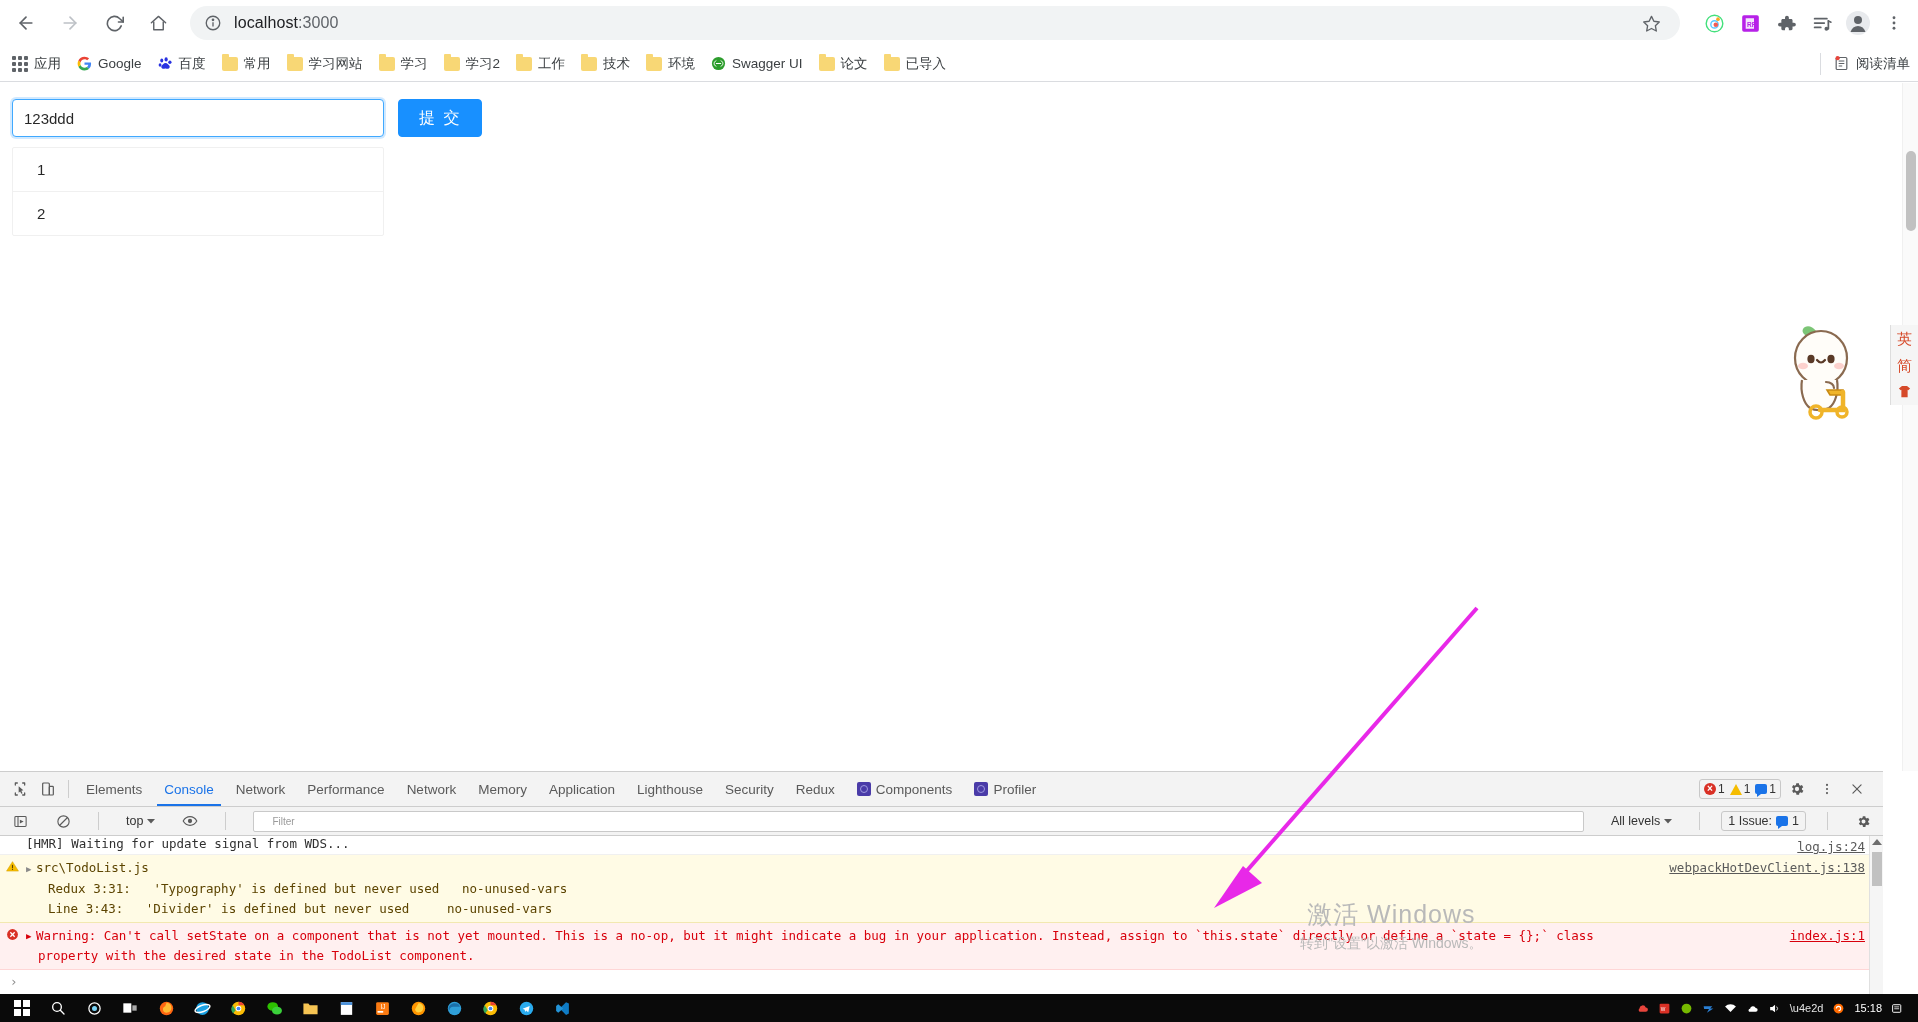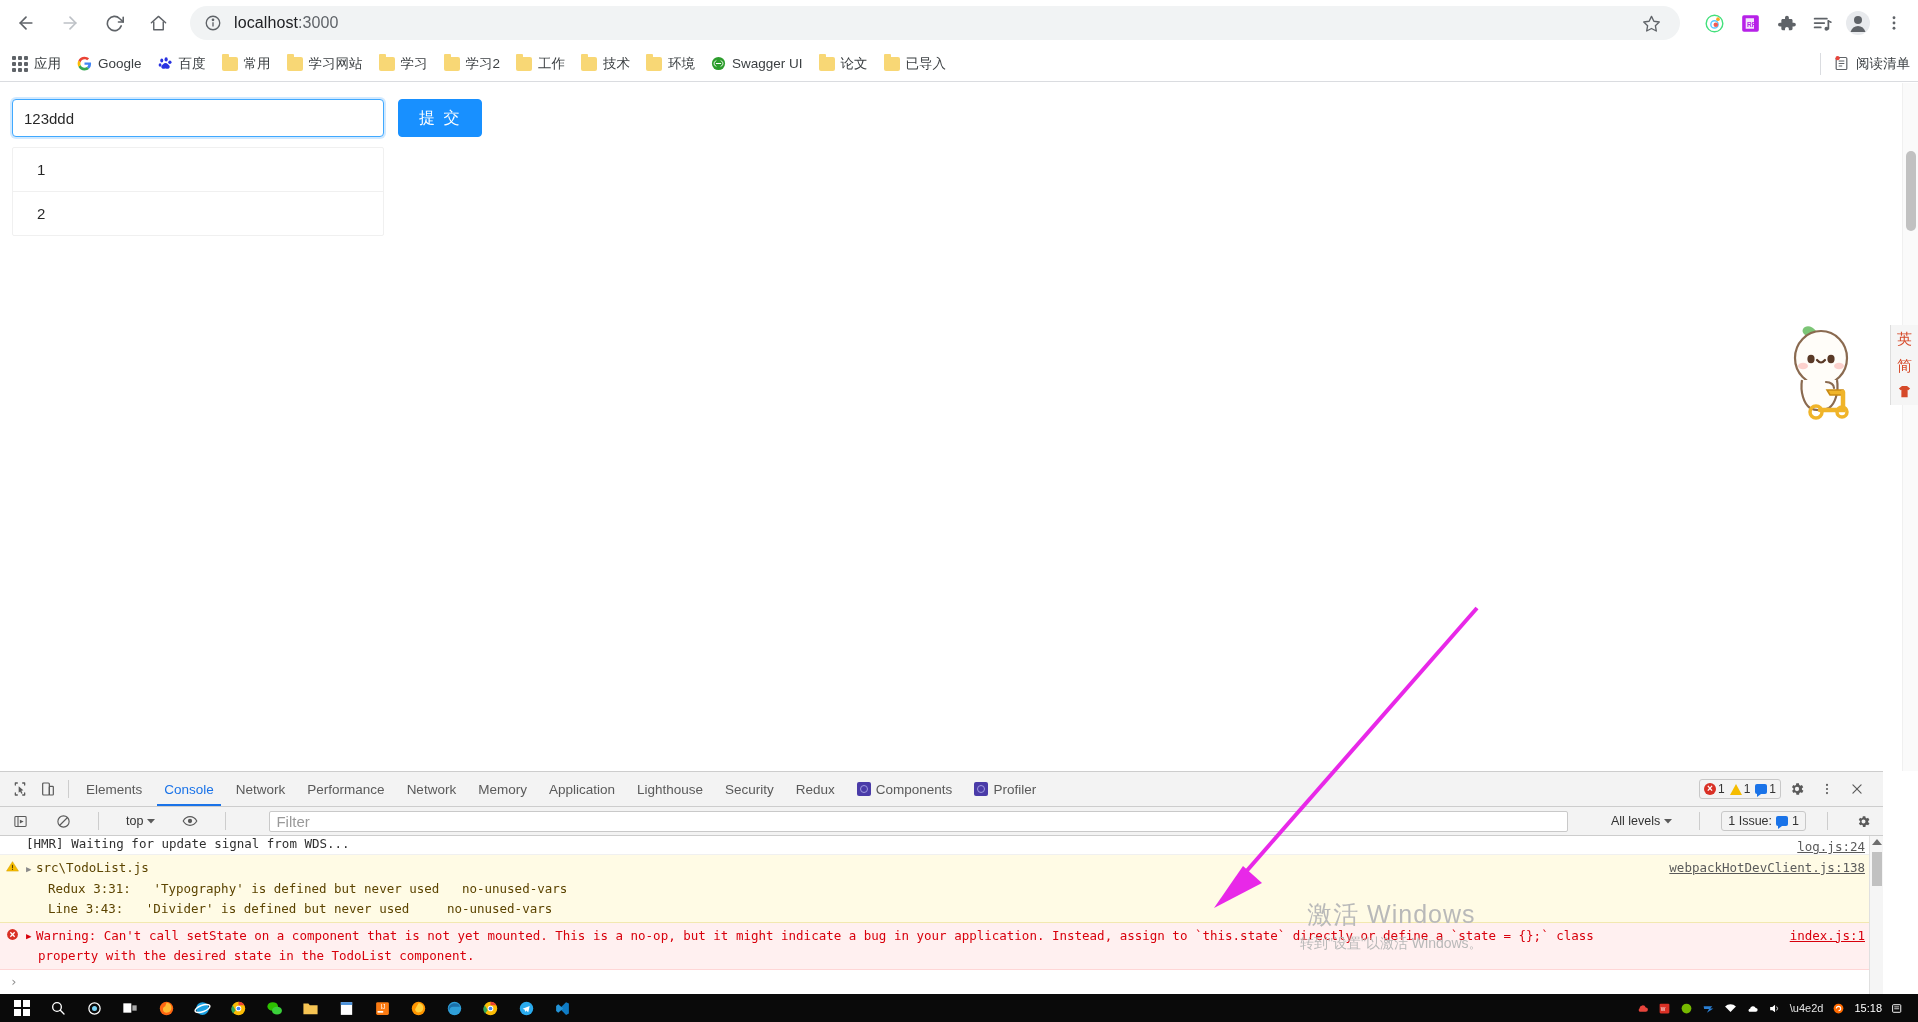--- a/index.html
+++ b/index.html
@@ -344,26 +344,26 @@
     display: flex; align-items: center; gap: 4px;
     padding: 0 6px;
     height: 21px;
   }
   .filter-input {
     flex: 1;
     height: 21px;
     border: 1px solid #c9c9c9;
     border-radius: 2px;
     background: #fff;
-    padding: 0 6px;
-    font-size: 15px;
+    padding: 0 18px;
+    font-size: 10px;
     color: #333;
     font-family: "Liberation Sans", sans-serif;
     outline: none;
-    margin: 0 22px;
+    margin: 0 6px;
     min-width: 0;
   }
   .filter-input::placeholder { color: #9a9a9a; }
   .levels-select {
     font-size: 12.5px; color: #333;
     display: flex; align-items: center; gap: 4px;
     padding: 0 6px; height: 21px; white-space: nowrap;
   }
   .issues-btn {
     display: flex; align-items: center; gap: 4px;

